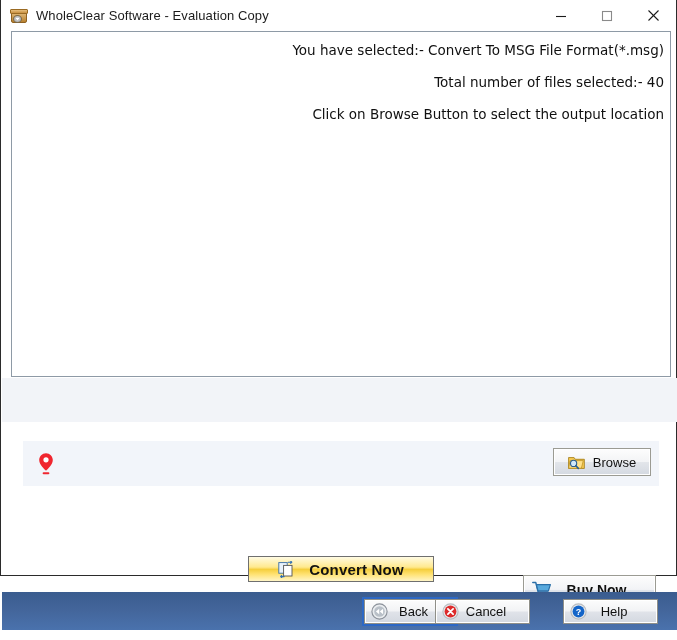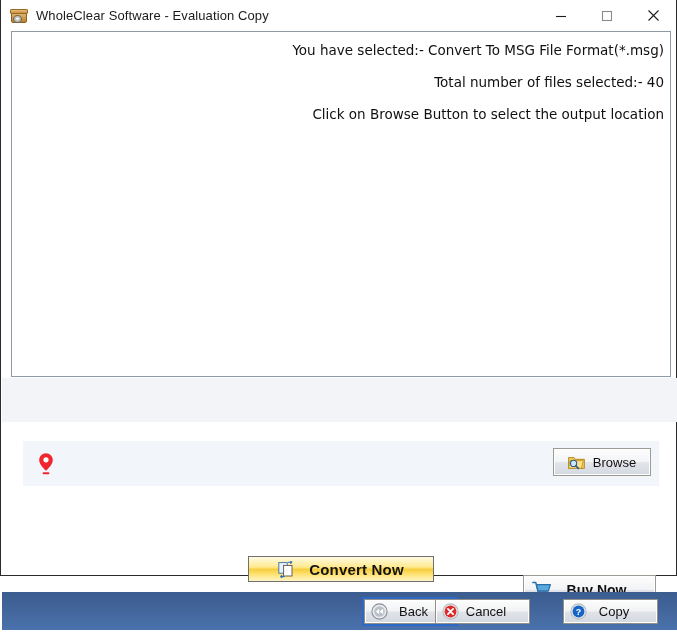--- a/index.html
+++ b/index.html
@@ -302,16 +302,16 @@
     </svg>
     <span class="lbl">Cancel</span>
   </div>
 
   <div class="nav-btn nav-help">
     <svg class="ico" viewBox="0 0 17 17">
       <circle cx="8.5" cy="8.5" r="7.6" fill="#e6e8ea" stroke="#b9bcc0" stroke-width="1.1"></circle>
       <circle cx="8.5" cy="8.5" r="5.9" fill="#1565c8"></circle>
       <text x="8.5" y="12.1" text-anchor="middle" font-family="Liberation Sans, sans-serif" font-size="9" font-weight="bold" fill="#ffffff">?</text>
     </svg>
-    <span class="lbl">Copy</span>
+    <span class="lbl">Help</span>
   </div>
 
 </div>
 
 </body></html>

